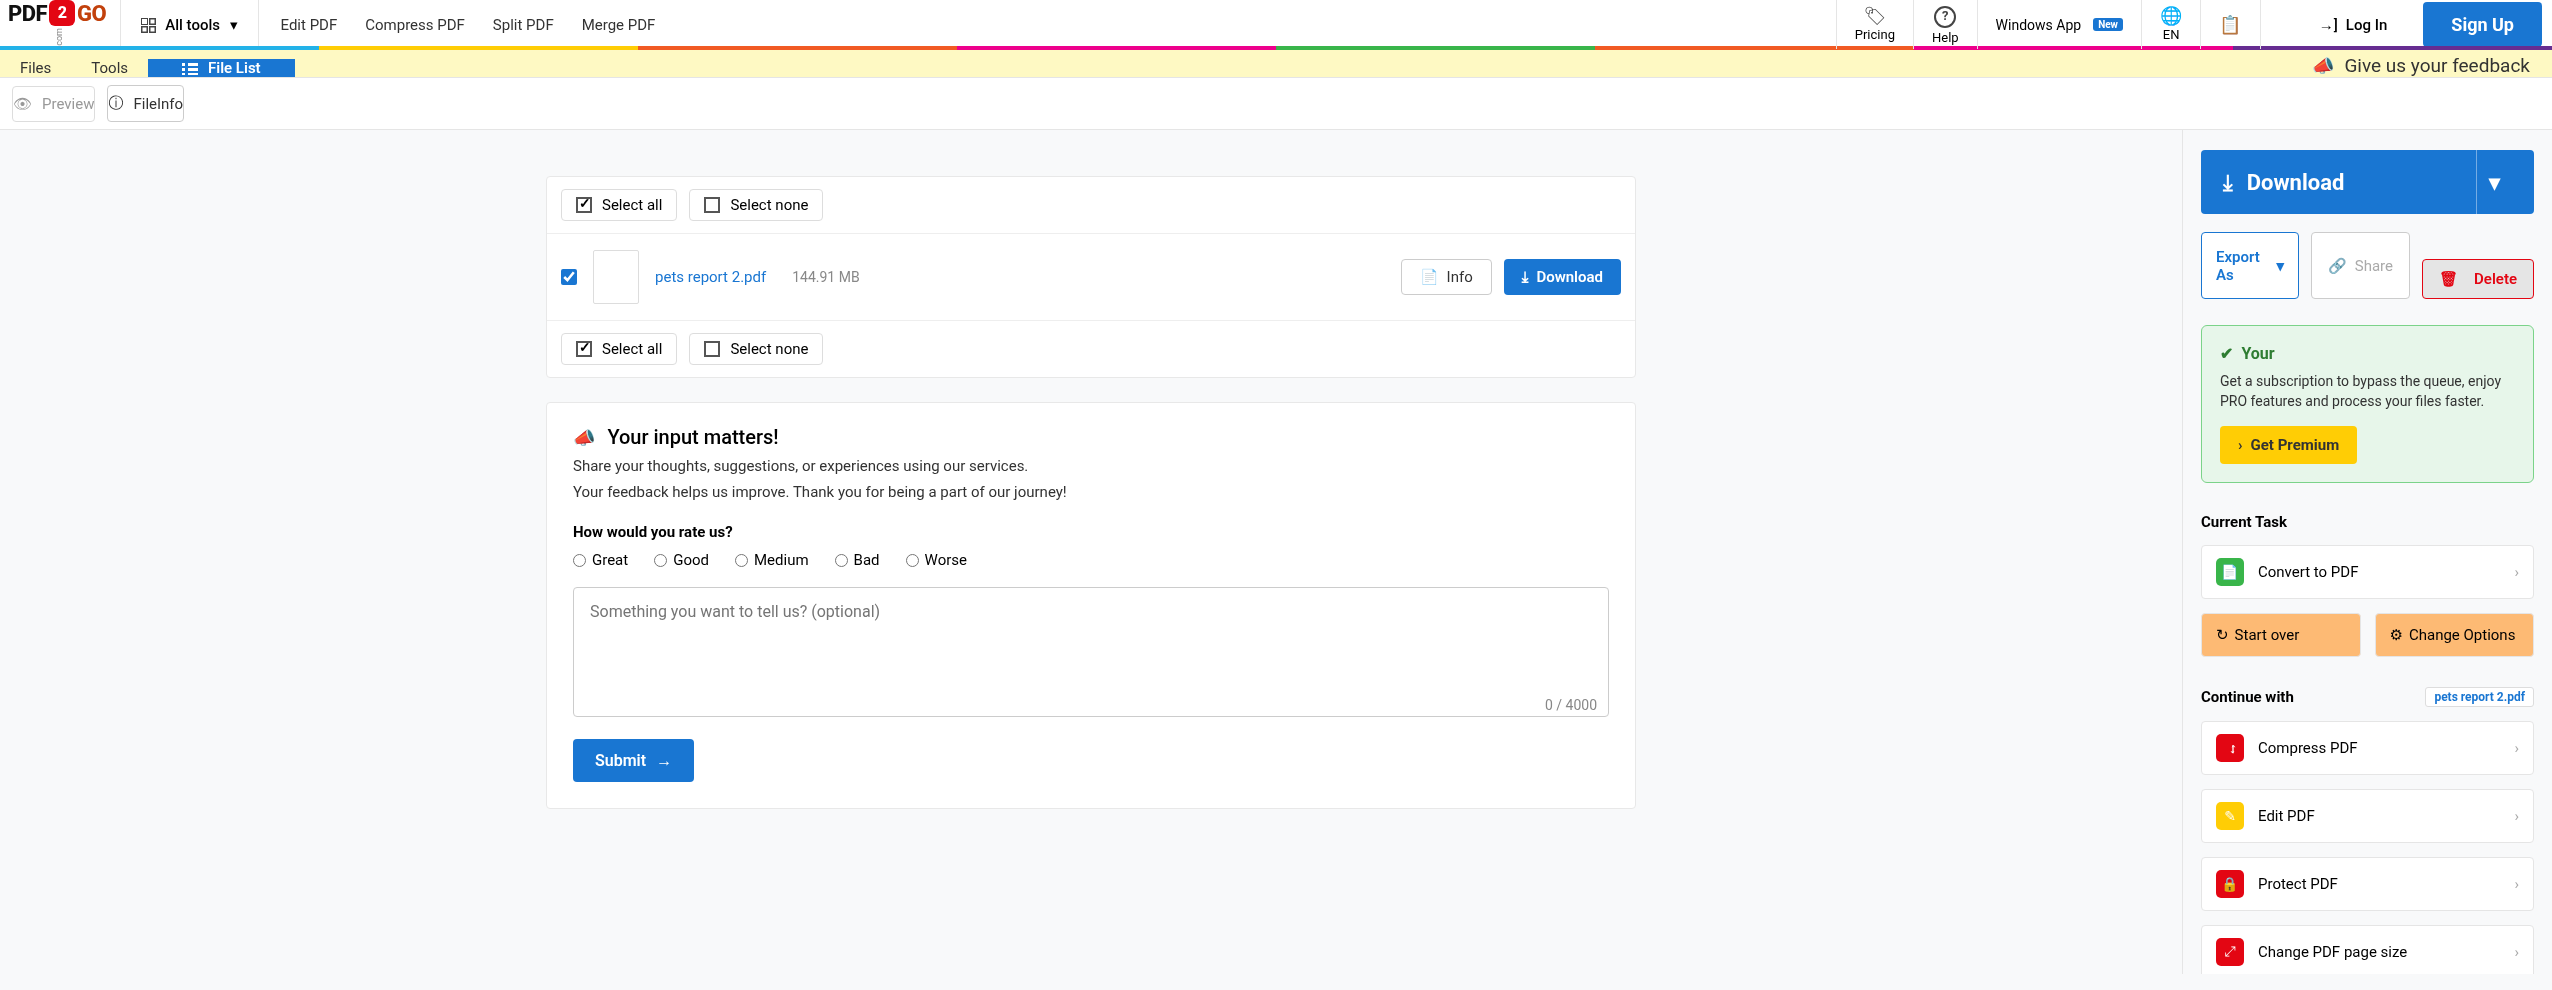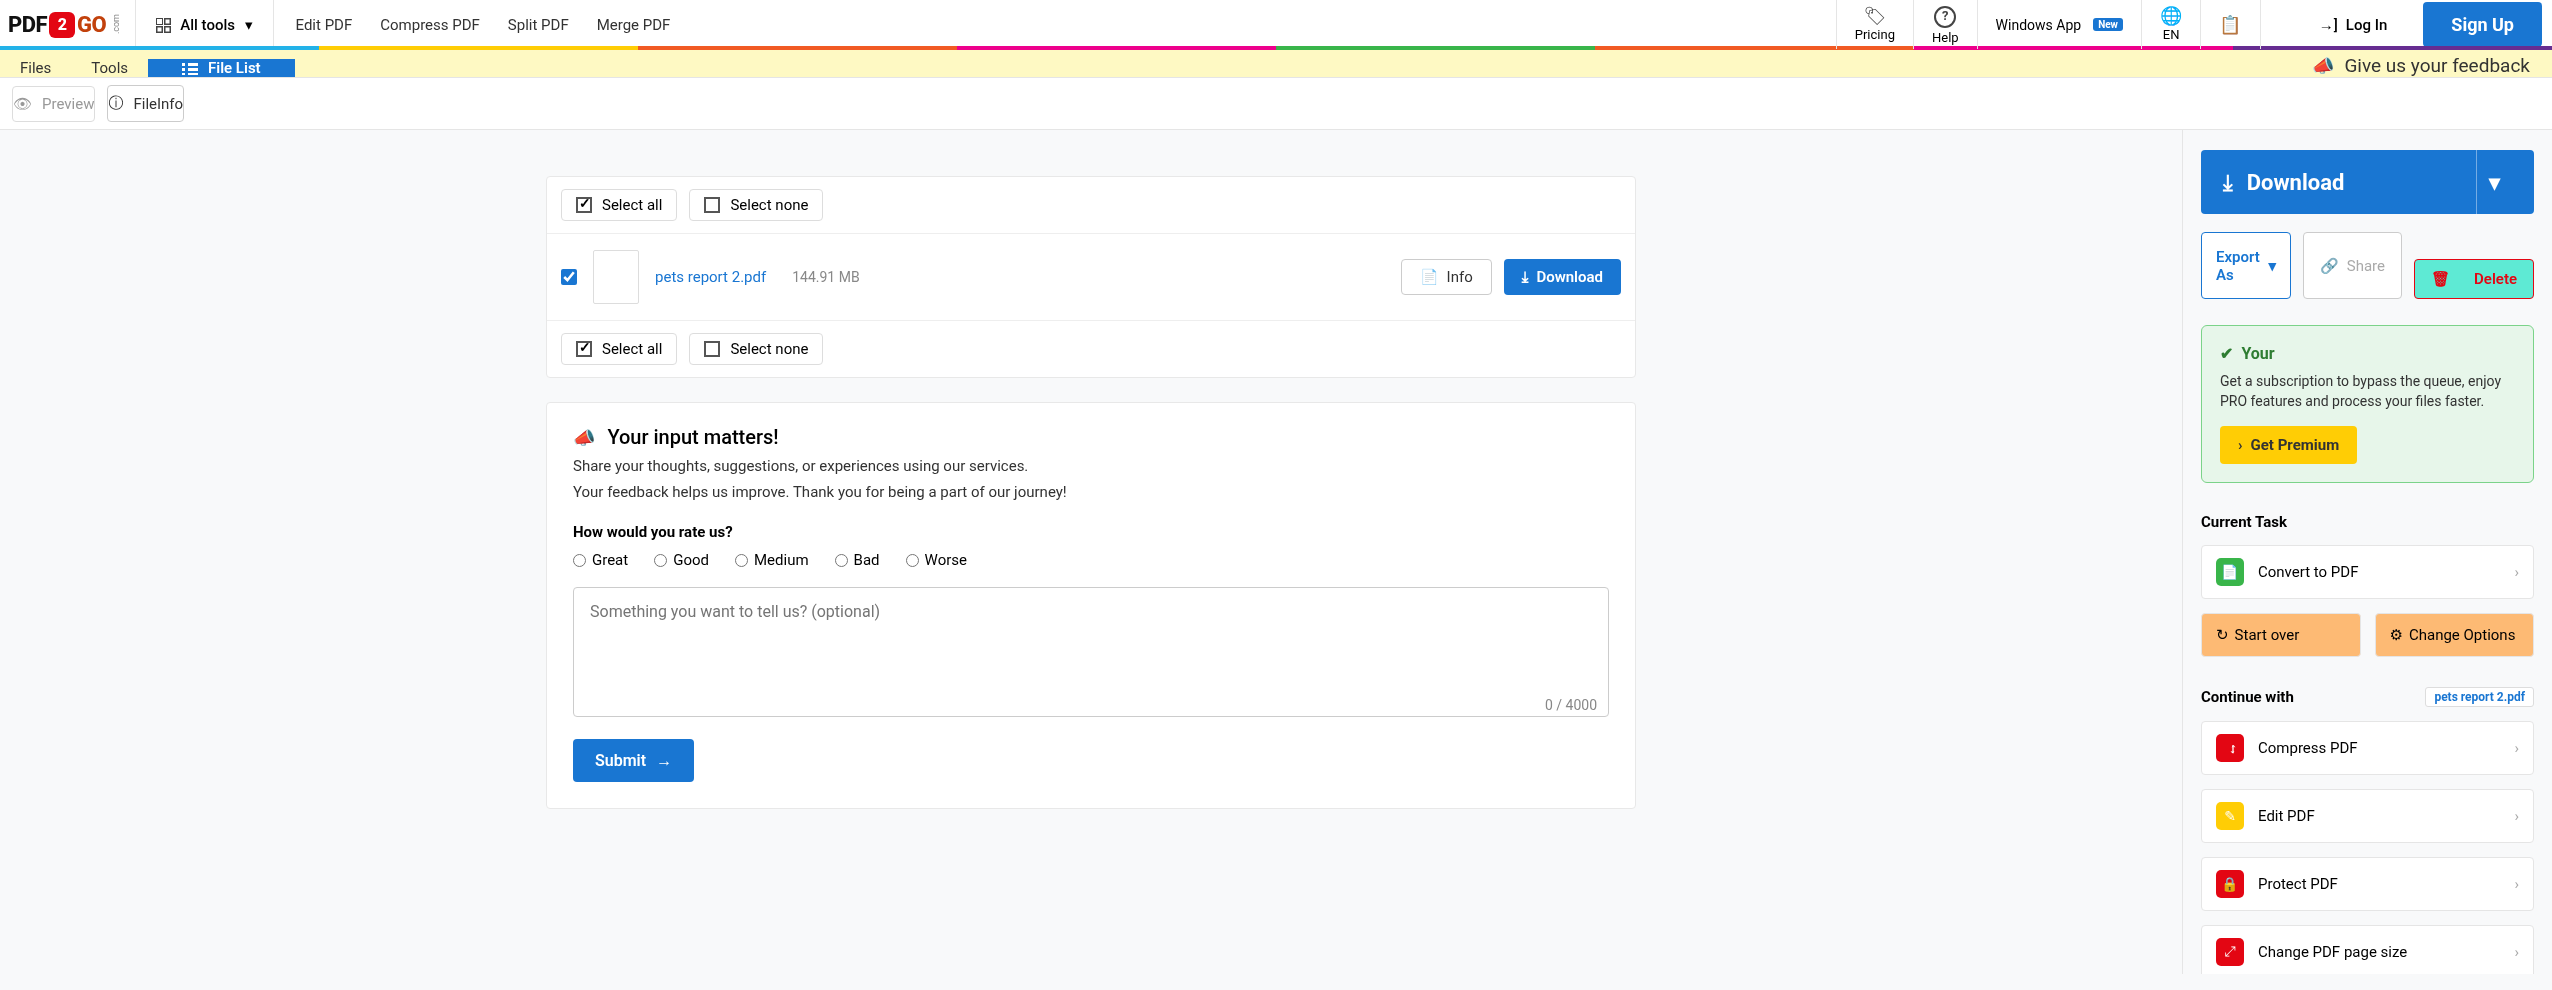--- a/index.html
+++ b/index.html
@@ -1,17 +1,17 @@
 <!DOCTYPE html>
 <html><head>
 <meta charset="utf-8">
 <style>
   * { box-sizing: border-box; margin: 0; padding: 0; font-family: -apple-system, BlinkMacSystemFont, "Segoe UI", Roboto, Arial, sans-serif; }
   html, body { width: 2552px; height: 990px; background: #f8f9fa; overflow: hidden; }
-  a { text-decoration: none; color: inherit; }
+  a { text-decoration: none; color: inherit; flex-direction: column; }
   button { font-family: inherit; cursor: pointer; }
 
   
   .rainbow { position: absolute; left: 0; right: 0; top: 46px; height: 4px; display: flex; }
   .rainbow div { flex: 1; }
   .rb1{background:#23b2e8;} .rb2{background:#ffcd05;} .rb3{background:#f15a24;}
   .rb4{background:#ed008c;} .rb5{background:#39b54a;} .rb6{background:#f15a24;}
   .rb7{background:#ed008c;} .rb8{background:#662d91;}
 
   
@@ -107,21 +107,21 @@
   .char-count{ position:absolute; right:12px; bottom:8px; font-size:14px; color:#888;}
   .submit-btn{ margin-top:18px; background:#1976d2; color:#fff; border:none; border-radius:4px; padding:12px 22px; font-size:16px; font-weight:600; display:inline-flex; align-items:center; gap:10px;}
 
   
   .rail{ width:370px; border-left:1px solid #e5e5e5; background:#f8f9fa; padding:20px 18px; overflow:auto;}
   .dl-head{ background:#1976d2; color:#fff; border-radius:4px; height:64px; display:flex; align-items:center; padding:0 22px; font-size:22px; font-weight:700; position:relative;}
   .dl-head .car{ margin-left:auto; width:36px; text-align:center; border-left:1px solid rgba(255,255,255,0.4); height:100%; display:flex; align-items:center; justify-content:center;}
   .rail-row{ display:flex; gap:12px; margin-top:18px;}
   .export-dd{ flex:1; border:1px solid #1976d2; color:#1976d2; background:#fff; border-radius:4px; padding:10px 14px; display:flex; align-items:center; justify-content:space-between; font-size:15px; font-weight:600;}
   .share-btn{ border:1px solid #ccc; color:#aaa; background:#fff; border-radius:4px; padding:10px 16px; display:flex; align-items:center; gap:8px; font-size:15px;}
-  .del-btn{ border:1px solid #e30613; color:#e30613; background:#5eead4; border-radius:4px; padding:10px 16px; display:flex; align-items:center; gap:24px; font-size:15px; font-weight:600;margin-top:27px;}
+  .del-btn{ border:1px solid #e30613; color:#e30613; background:#e5e5e5; border-radius:4px; padding:10px 16px; display:flex; align-items:center; gap:16px; font-size:15px; font-weight:600;margin-top:27px;}
 
   .done-box{ margin-top:26px; border:1px solid #7bd389; background:#e7f6ea; border-radius:6px; padding:18px 18px 18px;}
   .done-title{ color:#2e7d32; font-weight:700; display:flex; align-items:center; gap:8px; font-size:16px;}
   .done-text{ font-size:14px; color:#333; margin-top:8px; line-height:1.45;}
   .premium-btn{ margin-top:14px; background:#ffcd05; color:#333; border:none; border-radius:4px; padding:10px 18px; font-size:15px; font-weight:700; display:inline-flex; align-items:center; gap:8px;}
 
   .section-label{ font-weight:700; font-size:15px; margin-top:30px; display:flex; align-items:center; justify-content:space-between;}
   .file-tag{ font-size:12px; color:#1976d2; background:#fff; border:1px solid #ddd; border-radius:3px; padding:2px 8px;}
 
   .task-card, .cont-card{ margin-top:14px; background:#fff; border:1px solid #e5e5e5; border-radius:4px; padding:12px 14px; display:flex; align-items:center; gap:14px; font-size:15px; cursor:pointer;}

